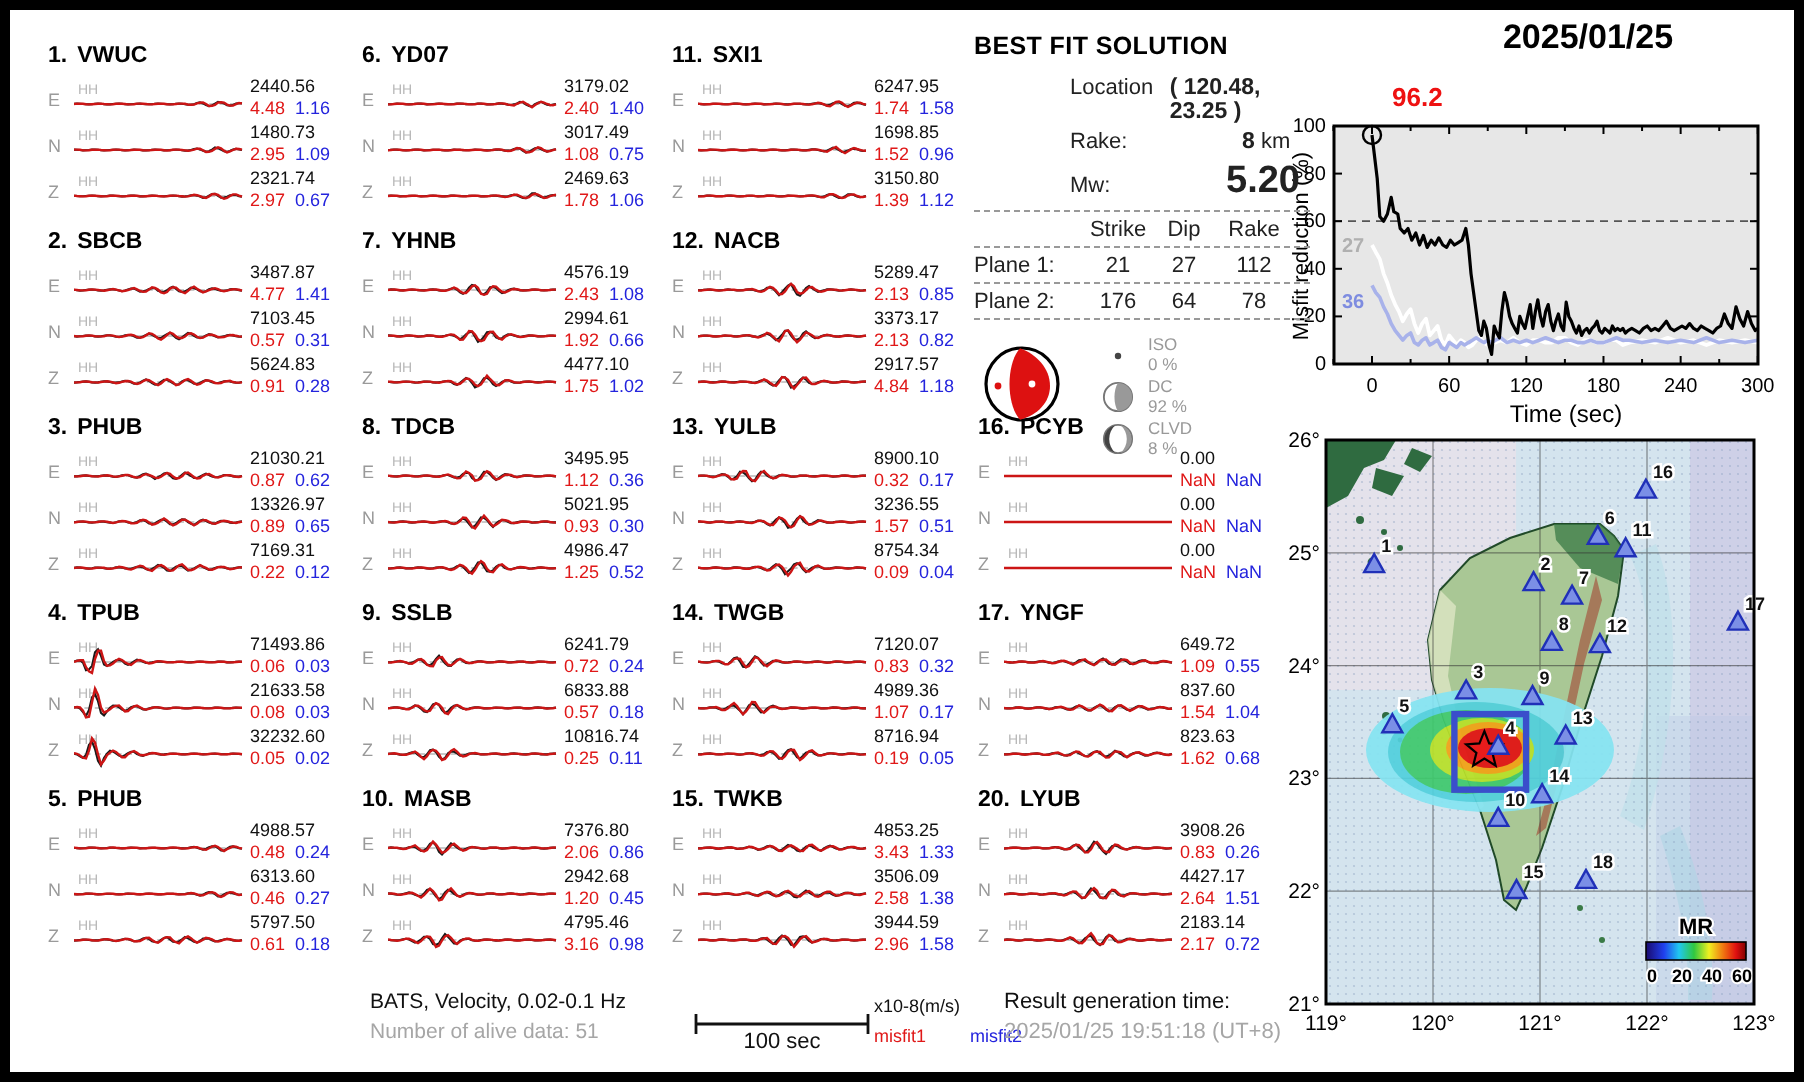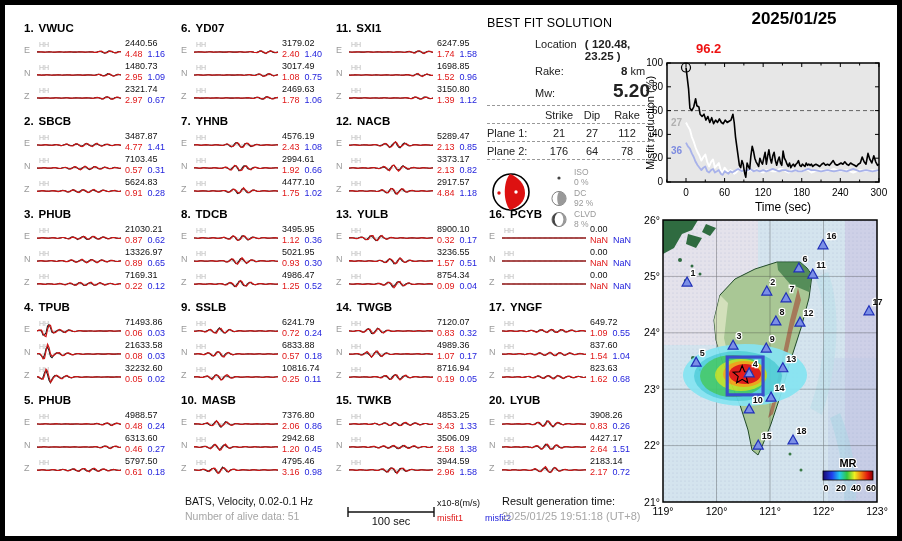--- a/index.html
+++ b/index.html
@@ -15,21 +15,21 @@
   .chan{position:relative;height:23px;}
   .axis{position:absolute;left:0;top:7px;font-size:9px;color:#9a9a9a;}
   .wave{position:absolute;left:13px;top:1px;}
   .vals{position:absolute;left:101px;top:0;width:52px;font-size:9px;line-height:10.5px;white-space:nowrap;}
   .amp{color:#111;}
   .m1{color:#e01818;margin-right:5px;}
   .m2{color:#2424dd;}
 
   
   .solution{position:absolute;left:487px;top:16px;width:168px;font-size:11px;color:#222;z-index:5;}
-  .sol-title{font-size:12.5px;font-weight:normal;color:#000;margin-bottom:8px;letter-spacing:.2px;}
+  .sol-title{font-size:12.5px;font-weight:bold;color:#000;margin-bottom:8px;letter-spacing:.2px;}
   .sol-row{display:flex;align-items:baseline;margin-bottom:3px;padding-left:48px;}
   .sol-label{width:60px;}
   .sol-loc{font-weight:bold;font-size:11.5px;}
   .sol-depth b{font-size:11.5px;}
   .sol-mw{font-weight:bold;font-size:19px;margin-left:18px;}
   .sol-table{margin-top:3px;border-top:1px dashed #999;}
   .trow{display:grid;grid-template-columns:54px 36px 30px 40px;padding:3px 0 2px 0;}
   .trow span{text-align:center;}
   .trow .tl{text-align:left;}
   .trow.hd{font-weight:normal;border-bottom:1px dashed #999;}

